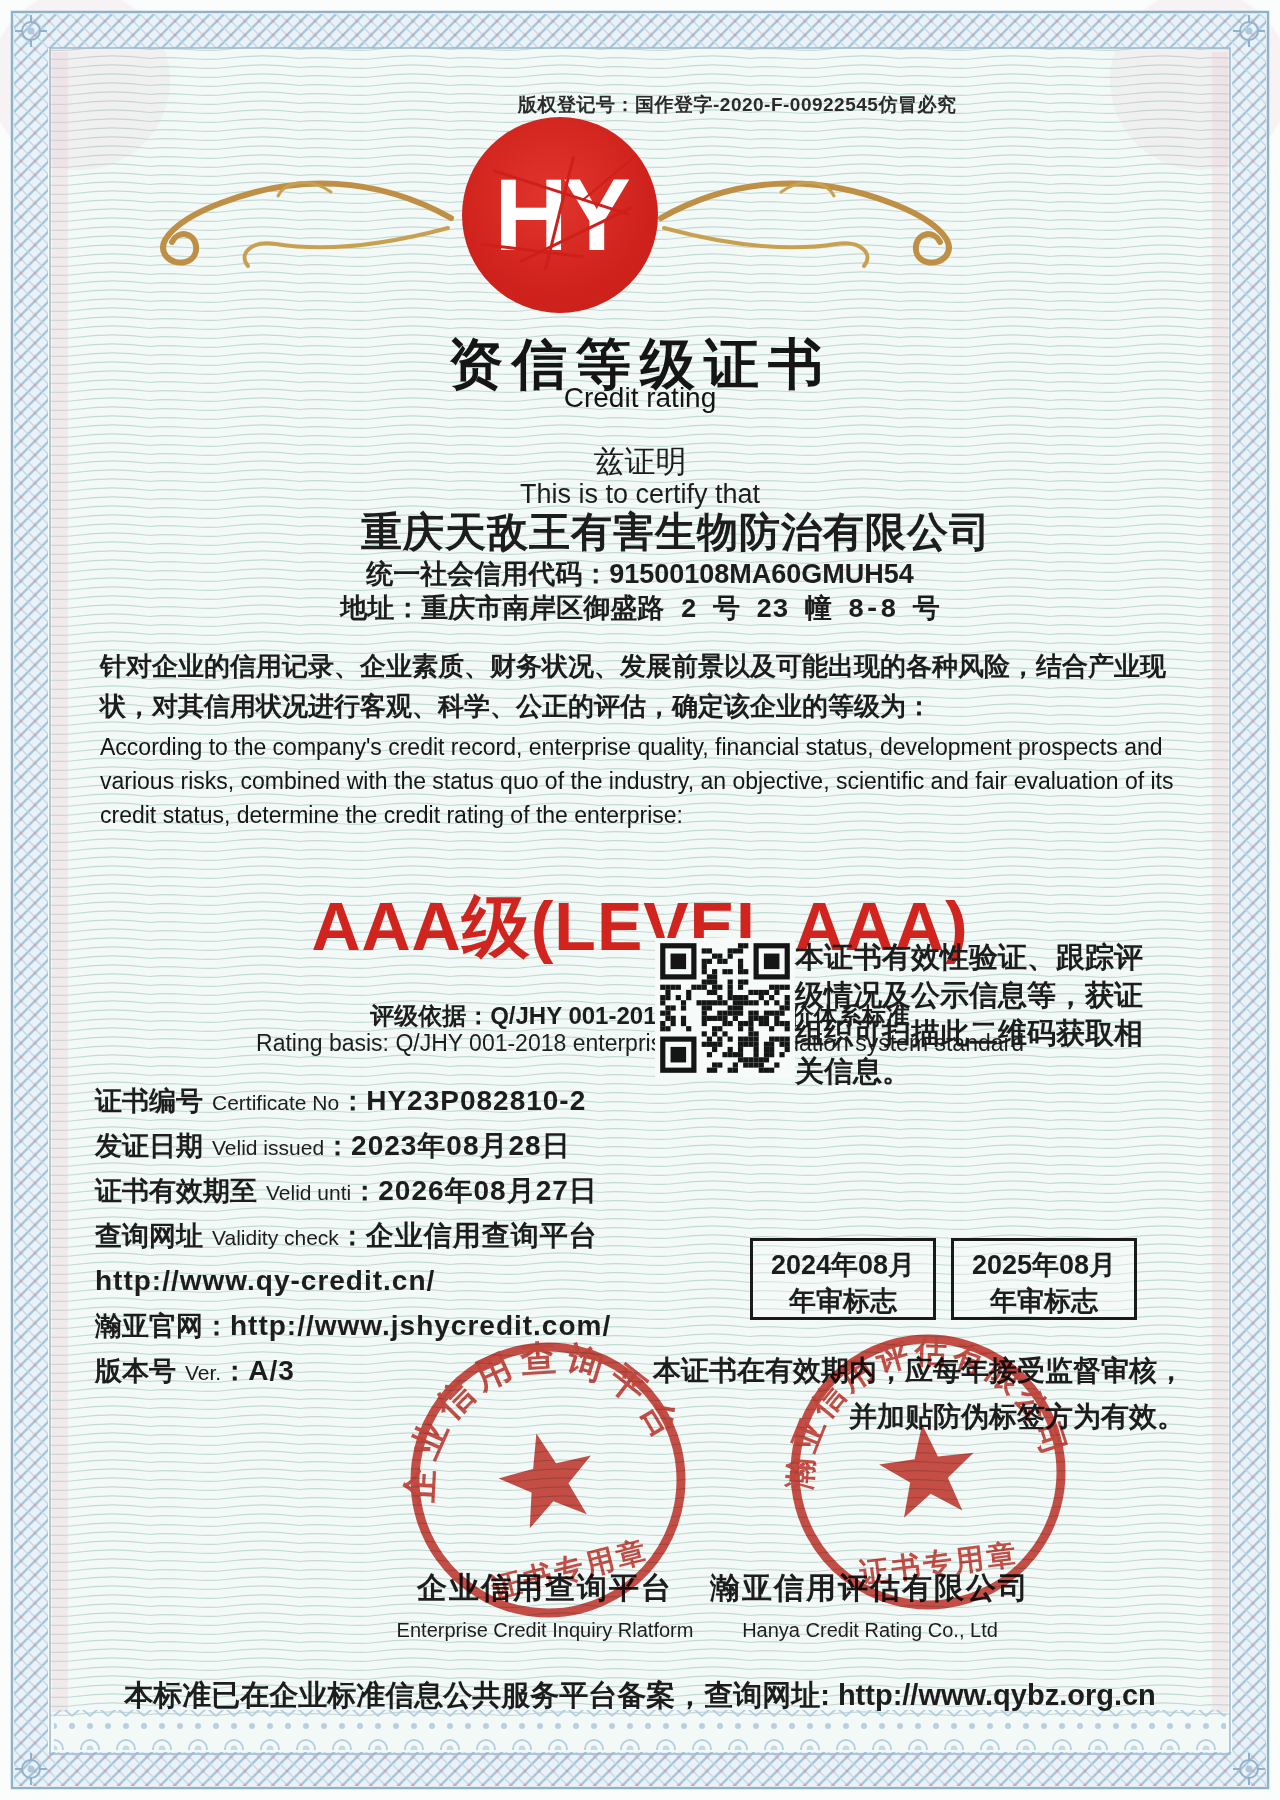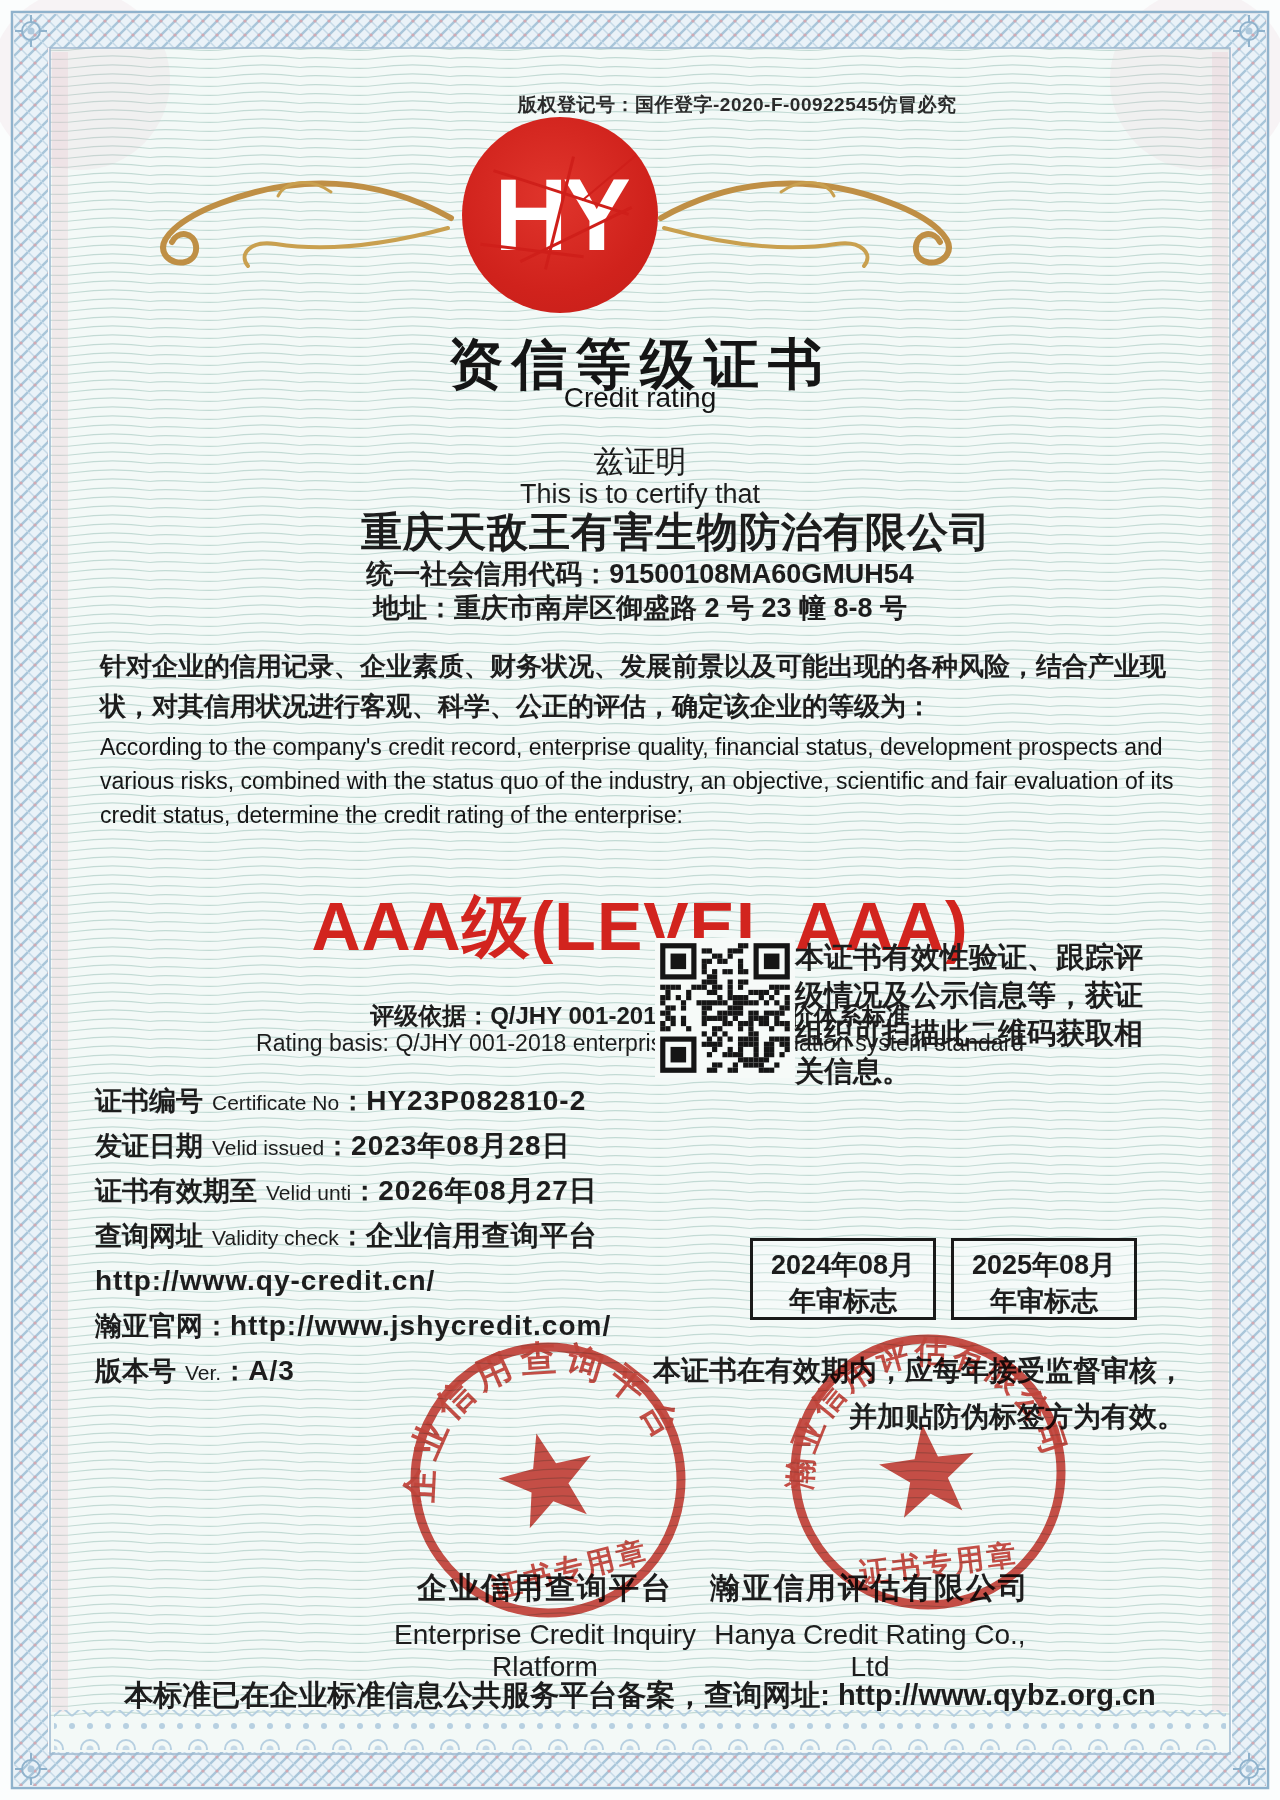--- a/index.html
+++ b/index.html
@@ -30,21 +30,21 @@
   .flourish{z-index:1;}
   .flourish-left{left:126px;top:168px;}
   .flourish-right{left:656px;top:168px;transform:scaleX(-1);}
 
   .title-cn{top:328px;font-size:55px;font-weight:600;letter-spacing:9px;color:#151515;}
   .title-en{top:382px;font-size:28px;font-weight:500;color:#141414;}
   .certify-cn{top:441px;font-size:31px;font-weight:500;}
   .certify-en{top:479px;font-size:27px;font-weight:500;}
   .company{top:505px;font-size:41px;font-weight:700;letter-spacing:1px;padding-left:36px;}
   .code-line{top:556px;font-size:27px;font-weight:600;}
-  .addr-line{top:590px;font-size:27px;font-weight:600;}
+  .addr-line{top:590px;font-size:27px;font-weight:600;font-family:Liberation Mono, monospace;}
 
   .body-cn{left:100px;top:646px;width:1092px;font-size:26px;line-height:40px;font-weight:600;}
   .body-en{left:100px;top:730px;width:1090px;font-size:23px;line-height:34px;font-weight:500;color:#161616;}
 
   .rating{top:882px;font-size:68px;font-weight:800;color:#d2241e;letter-spacing:1px;}
   .basis-cn{top:1000px;font-size:24px;font-weight:600;}
   .basis-en{top:1030px;font-size:23px;font-weight:500;}
 
   .details{left:95px;top:1080px;z-index:2;}
   .detail-row{line-height:41px;white-space:nowrap;}
@@ -61,21 +61,21 @@
     width:186px;height:82px;border:3px solid #1a1a1a;background:rgba(250,253,252,.35);
     text-align:center;padding-top:6px;box-sizing:border-box;
   }
   .audit-box div{font-size:27px;line-height:36px;font-weight:600;}
   .audit-note{right:95px;top:1348px;text-align:right;font-size:28px;line-height:46px;font-weight:600;z-index:2;}
 
   .issuer{top:1568px;width:340px;text-align:center;z-index:3;}
   .issuer-left{left:375px;}
   .issuer-right{left:700px;}
   .issuer-cn{font-size:30px;font-weight:700;letter-spacing:2px;}
-  .issuer-en{font-size:28px;font-weight:500;margin-top:10px;}
+  .issuer-en{font-size:20px;font-weight:500;margin-top:10px;}
 
   .stamp{position:absolute;width:300px;height:300px;z-index:5;opacity:.9;mix-blend-mode:multiply;}
   .stamp-left{left:398px;top:1330px;transform:rotate(-14deg);}
   .stamp-right{left:778px;top:1322px;transform:rotate(-7deg);}
 
   .record-line{top:1676px;font-size:29px;font-weight:700;z-index:2;}
 </style>
 </head>
 <body>
 

